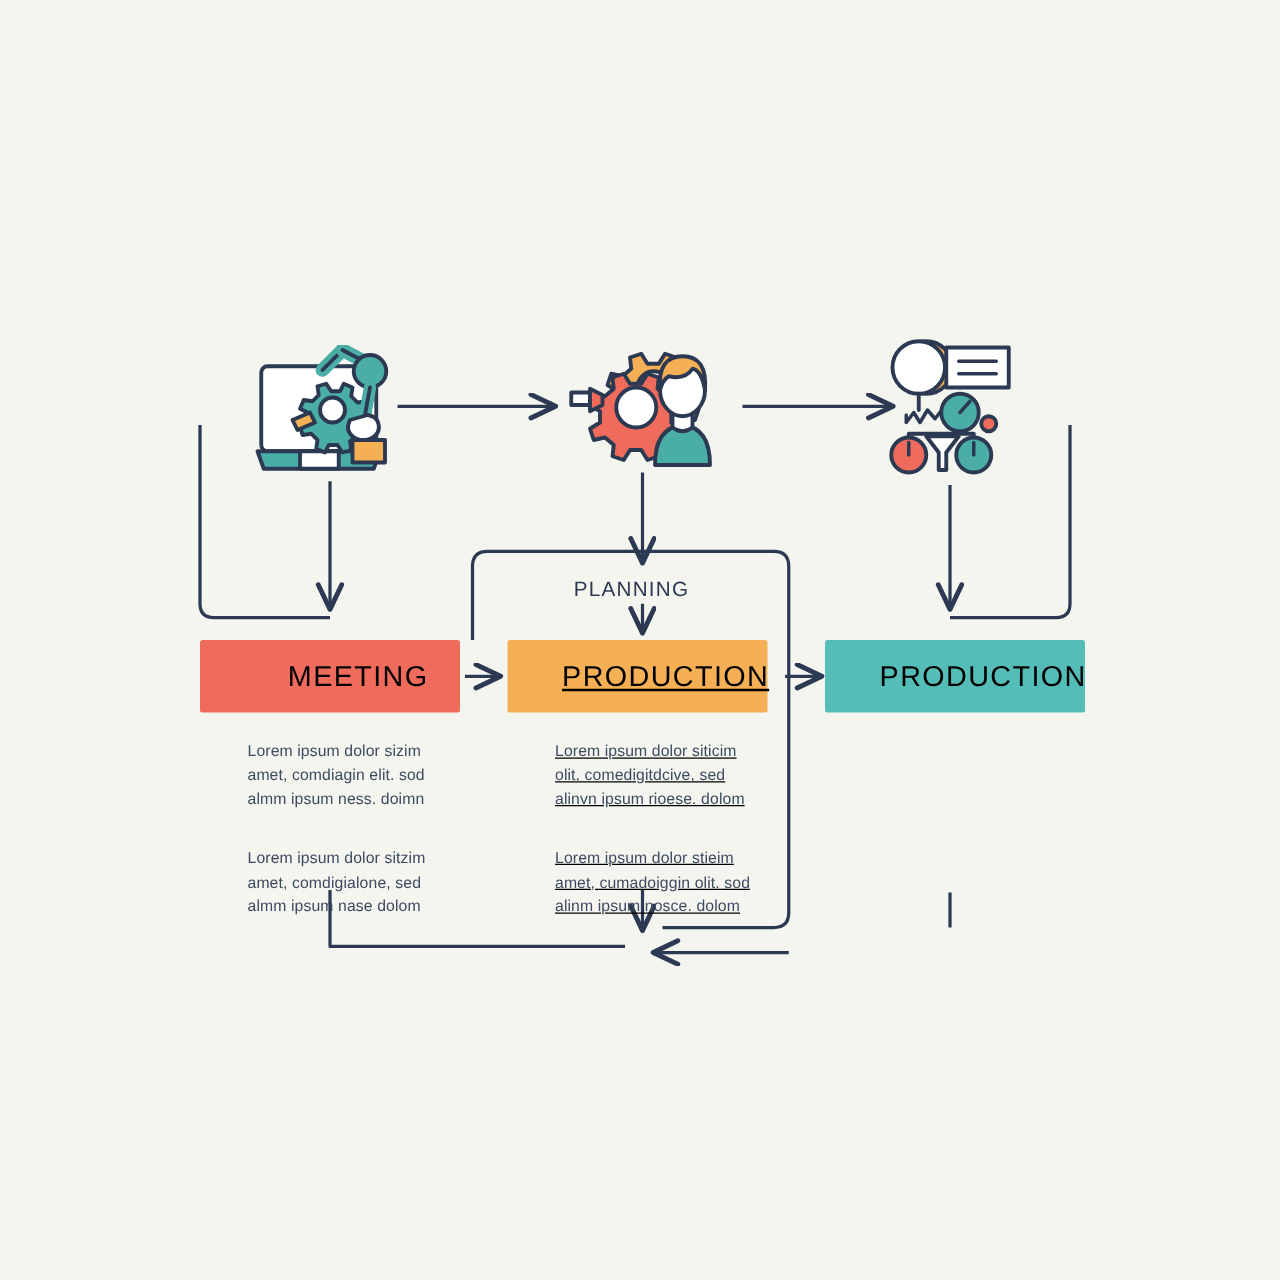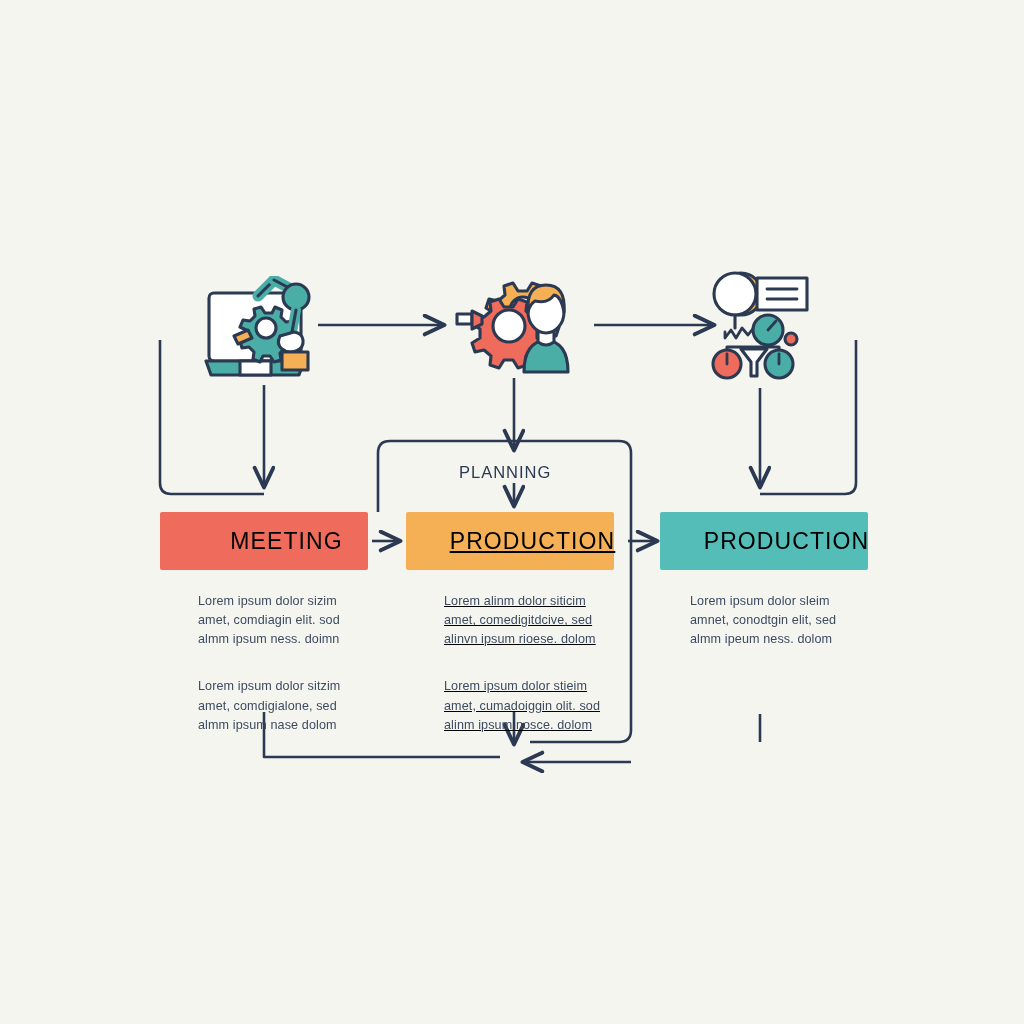--- a/index.html
+++ b/index.html
@@ -220,27 +220,26 @@
       <p>Lorem ipsum dolor sizim amet, comdiagin elit. sod almm ipsum ness. doimn</p>
       <p>Lorem ipsum dolor sitzim amet, comdigialone, sed almm ipsum nase dolom</p>
     </div>
   </div>
 
   <div class="stage-col" style="left:406px; top:512px;text-decoration:underline;">
     <div class="stage-box" style="background:#f5b055;">
       <span>PRODUCTION</span>
     </div>
     <div class="stage-body">
-      <p>Lorem alinm dolor siticim amet, comedigitdcive, sed alinvn ipsum rioese. dolom</p>
+      <p>Lorem ipsum dolor siticim olit, comedigitdcive, sed alinvn ipsum rioese. dolom</p>
       <p>Lorem ipsum dolor stieim amet, cumadoiggin olit. sod alinm ipsum nosce. dolom</p>
     </div>
   </div>
 
   <div class="stage-col" style="left:660px; top:512px;">
     <div class="stage-box" style="background:#55bdb8;">
       <span>PRODUCTION</span>
     </div>
     <div class="stage-body" style="padding-left:30px;">
-      <p>Lorem ipsum dolor sleim amnet, conodtgin elit, sed almm ipeum ness. dolom</p>
     </div>
   </div>
 
 </div>
 
 </body></html>

